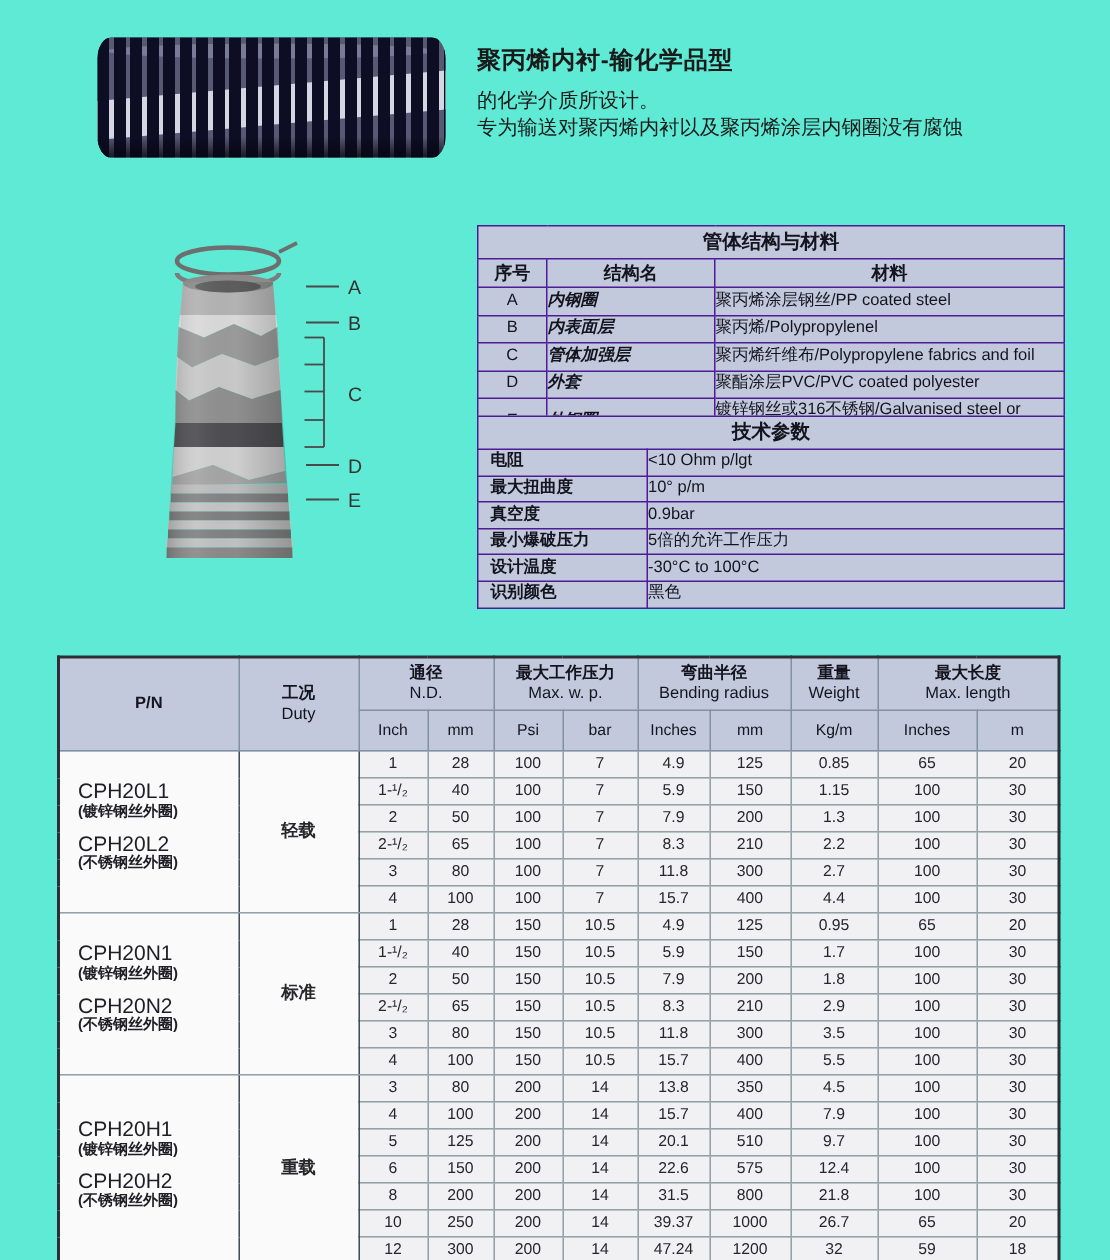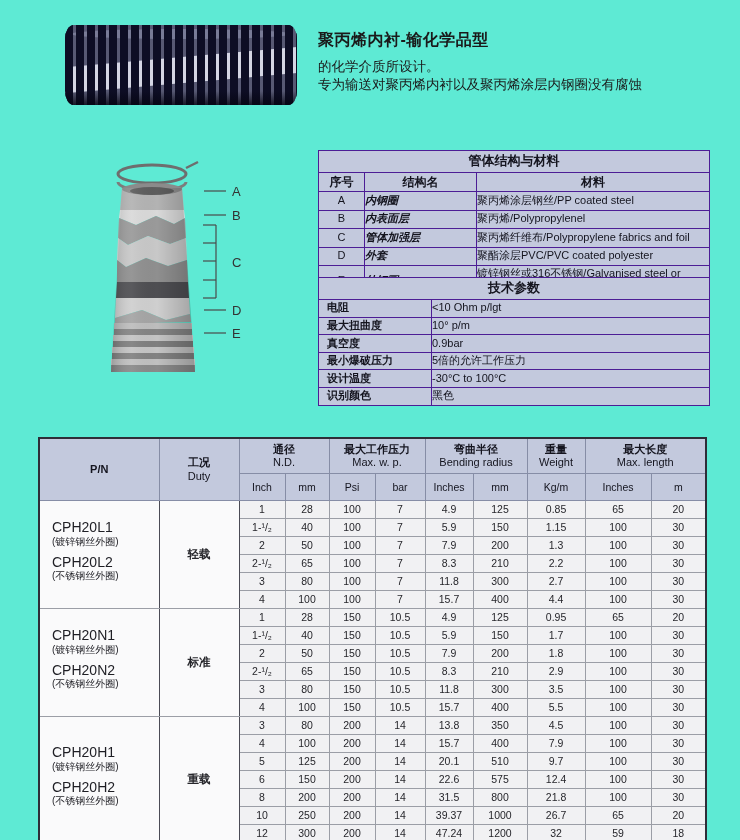--- a/index.html
+++ b/index.html
@@ -50,21 +50,21 @@
            font-size:11px;line-height:1.2;font-weight:bold;padding:1px 2px;}
   .spec th .en{font-weight:normal;font-size:11px;}
   .spec th.unit{height:24px;font-weight:normal;font-size:10.5px;}
   .spec td{background:#f1f1f3;border:1px solid #9b9ea6;font-size:10.5px;color:#26262b;
            text-align:center;height:17px;padding:0 2px;line-height:1.1;}
   .spec td.pn-cell{background:#fafafb;text-align:left;vertical-align:middle;
            padding-left:12px;border-right:1.5px solid #4a4b55;}
   .spec td.duty-cell{background:#fafafb;font-weight:bold;font-size:11.5px;
            border-right:1.5px solid #4a4b55;}
   .spec .pn-code{font-size:14px;font-weight:500;color:#1e1e24;}
-  .spec .pn-note{font-size:10px;font-weight:400;color:#1e1e24;margin-bottom:8px;}
+  .spec .pn-note{font-size:10px;font-weight:700;color:#1e1e24;margin-bottom:8px;}
   .spec tr.group-start td{border-top:1.8px solid #2e2e38;}
   .spec thead tr.grp th{height:32px;}
 </style>
 </head>
 <body>
 
 <div class="page">
 
   <div class="photo">
     <div class="toplight"></div>

